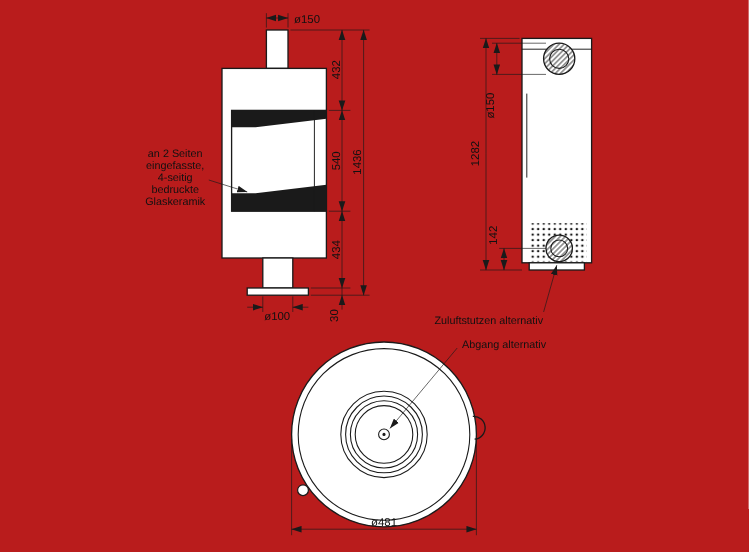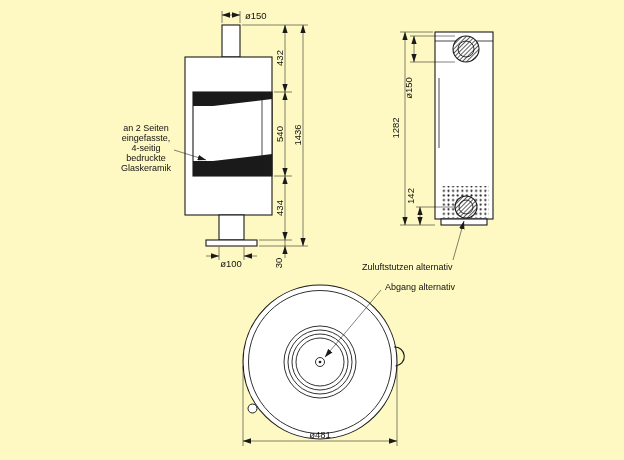--- a/index.html
+++ b/index.html
@@ -1,16 +1,16 @@
 <!DOCTYPE html>
 <html><head>
 <meta charset="utf-8">
 <style>
   html,body{margin:0;padding:0;background:#ffffff}
-  .page{width:624px;height:460px;background:#fef9c3;position:relative;overflow:hidden;font-family:"Liberation Sans",sans-serif}
+  .page{width:624px;height:460px;background:#b91c1c;position:relative;overflow:hidden;font-family:"Liberation Sans",sans-serif}
   svg{display:block}
   .olw{stroke:#1a1a1a;stroke-width:1.1;fill:#ffffff}
   .thin{stroke:#1a1a1a;stroke-width:0.55;fill:none}
   .seam{stroke:#1a1a1a;stroke-width:0.8;fill:none}
   .band{fill:#1a1a1a;stroke:none}
   text{font-family:"Liberation Sans",sans-serif;fill:#111111}
   .dim{font-size:9.5px}
   .note{font-size:9px}
 </style>
 </head>

